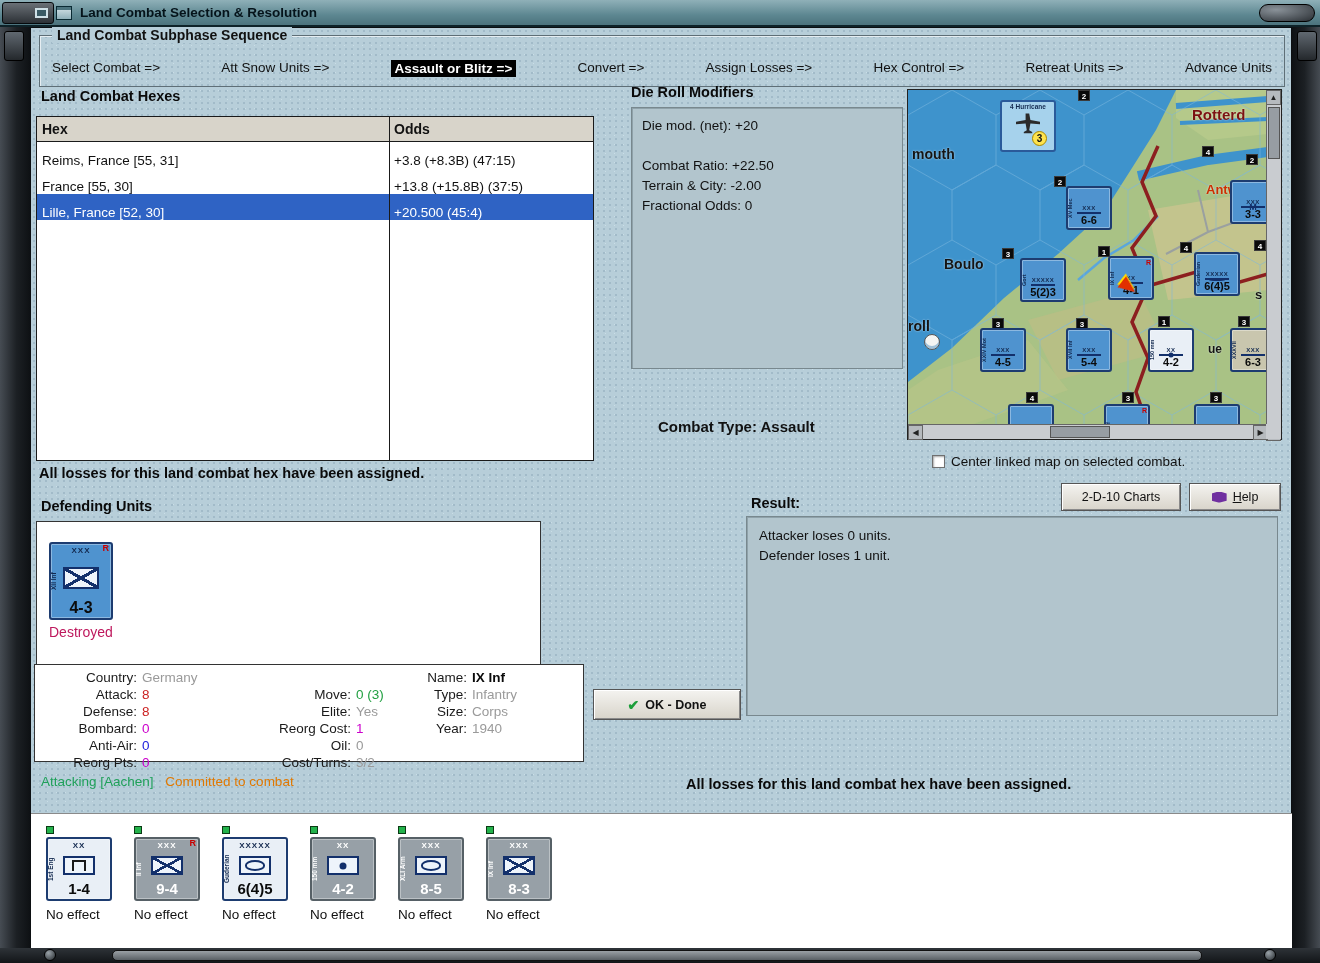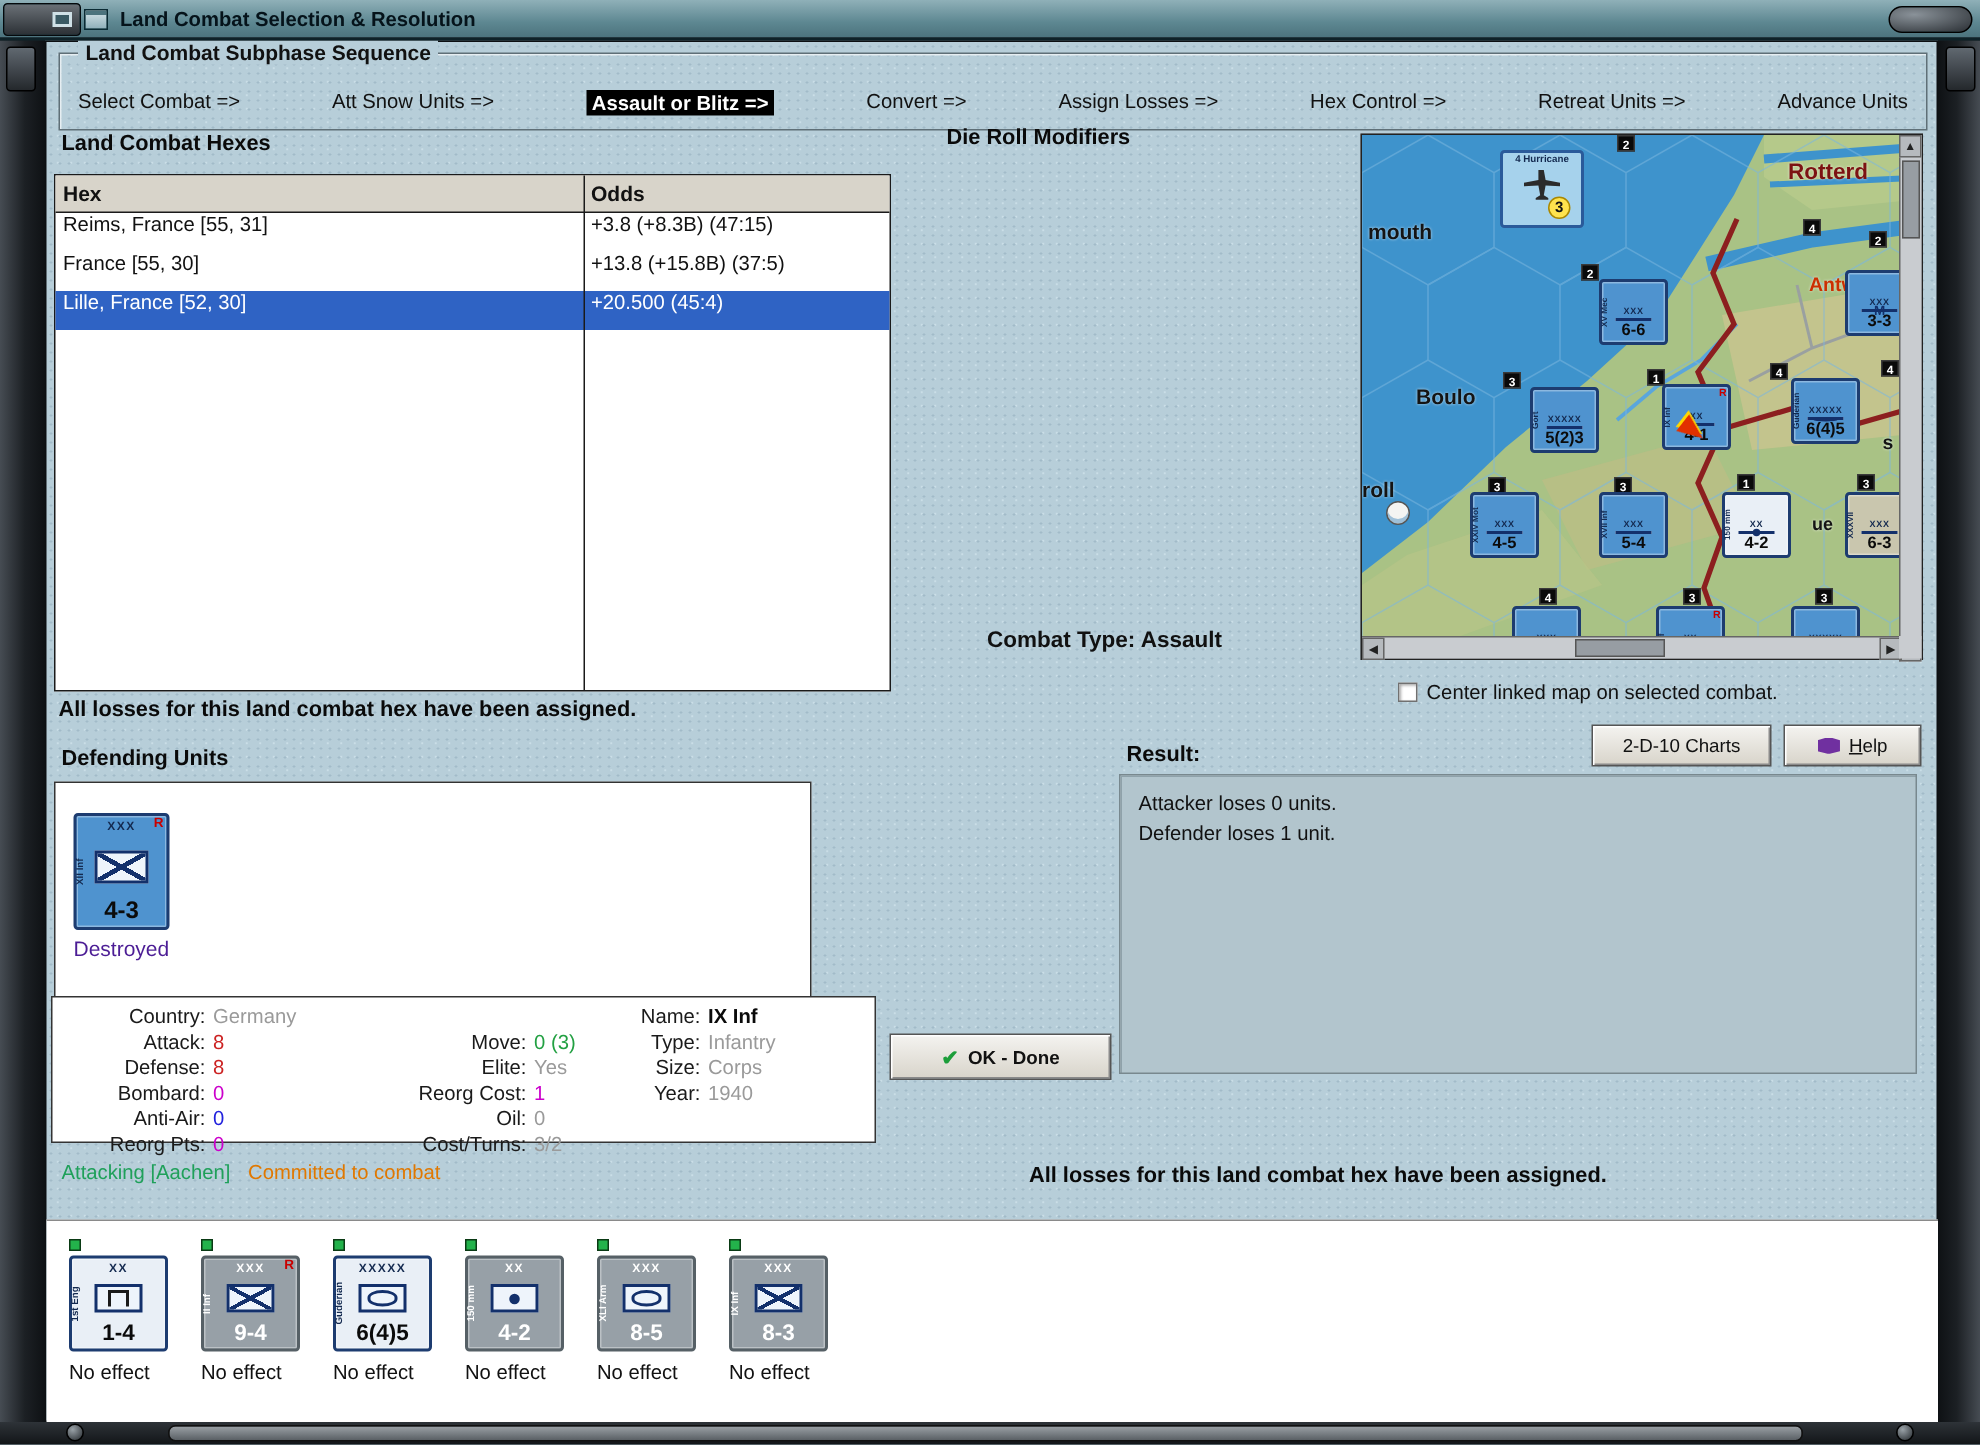--- a/index.html
+++ b/index.html
@@ -37,21 +37,21 @@
   .seq-title{position:absolute;left:12px;top:-9px;padding:0 5px;background:#b7ced9;font-weight:bold;font-size:14px}
   .seq-steps{position:absolute;left:12px;right:12px;top:24px;display:flex;justify-content:space-between;font-size:13.5px}
   .seq-step{white-space:nowrap}
   .seq-step.active{background:#000;color:#fff;font-weight:bold;padding:1px 4px}
 
   
   .hex-table{position:absolute;left:5px;top:88px;width:558px;height:345px;background:#fff;border:1px solid #1a1a1a}
   .ht-head{display:flex;height:25px;background:#d8d4ca;border-bottom:1px solid #1a1a1a;font-weight:bold;font-size:14px;align-items:center}
   .ht-c1{width:352px;padding-left:5px}.ht-c2{flex:1;padding-left:5px}
   .ht-divider{position:absolute;left:352px;top:0;bottom:0;width:1px;background:#1a1a1a}
-  .ht-row{display:flex;height:26px;align-items:flex-start;font-size:13.5px}
+  .ht-row{display:flex;height:26px;align-items:flex-end;font-size:13.5px}
   .ht-row.selected{background:#2f63c4;color:#fff}
 
   
   .panel{background:#b2c5cd;border:1px solid #78888e;box-shadow:inset 1px 1px 0 #8fa2aa;font-size:13.5px}
   .drm-box{position:absolute;left:600px;top:79px;width:272px;height:262px;padding:8px 10px}
   .drm-line{min-height:20px;line-height:20px}
   .result-box{position:absolute;left:715px;top:488px;width:532px;height:200px;padding:9px 12px}
   .res-line{min-height:20px;line-height:20px}
 
   .combat-type{position:absolute;left:627px;top:390px;font-weight:bold;font-size:15px}
@@ -120,21 +120,21 @@
   .btn-help{left:1158px;top:455px;width:92px}
   .help-book-icon{width:15px;height:11px;background:#7030a0;clip-path:polygon(0 18%,45% 0,55% 0,100% 18%,100% 85%,55% 100%,45% 100%,0 85%)}
   .first-underline{display:block}
   .first-underline::first-letter{text-decoration:underline}
   .btn-ok{left:562px;top:661px;width:148px;height:31px;font-weight:bold;font-size:12.5px}
   .check-icon{color:#1c9e3a;font-size:14px;font-weight:bold}
 
   
   .def-box{position:absolute;left:5px;top:493px;width:505px;height:147px;background:#fff;border:1px solid #333}
   .def-unit{position:absolute;left:12px;top:20px;width:70px}
-  .def-status{margin-top:4px;font-size:14px;color:#4c1d95}
+  .def-status{margin-top:4px;font-size:14px;color:#be185d}
 
   
   .info-box{position:absolute;left:3px;top:636px;width:550px;height:98px;background:#fff;border:1px solid #333;font-size:13.5px;padding:5px 6px}
   .info-grid{display:grid;grid-template-columns:196px 178px 162px;grid-auto-rows:17px}
   .cell{display:flex;white-space:nowrap}
   .cell .lbl{text-align:right;color:#1a1a1a}
   .c1{grid-column:1}.c2{grid-column:2}.c3{grid-column:3}
   .c1 .lbl{width:96px}.c2 .lbl{width:114px}.c3 .lbl{width:52px}
   .cell .val{margin-left:5px}
   .v-gray2{color:#9a9a9a}.v-red{color:#cc2222}.v-green{color:#22a042}
@@ -212,20 +212,28 @@
 
         <div class="ht-row selected">
           <span class="ht-c1">Lille, France [52, 30]</span>
           <span class="ht-c2">+20.500 (45:4)</span>
         </div>
       </div>
     <div class="ht-divider"></div>
   </div>
 
   <div class="abs sec-label" style="left:600px;top:56px">Die Roll Modifiers</div>
+  <div class="panel drm-box">
+
+  <div class="drm-line">Die mod. (net): +20</div>
+      <div class="drm-line"></div>
+      <div class="drm-line">Combat Ratio: +22.50</div>
+      <div class="drm-line">Terrain &amp; City: -2.00</div>
+      <div class="drm-line">Fractional Odds: 0</div>
+    </div>
 
   <div class="combat-type">
     <span>Combat Type:</span>
     <span>Assault</span>
   </div>
 
   <div class="map-wrap">
     <div class="map-view">
       <svg class="map-bg" viewBox="0 0 360 336" preserveAspectRatio="none">
         <rect width="360" height="336" fill="#3e93cc"></rect>

